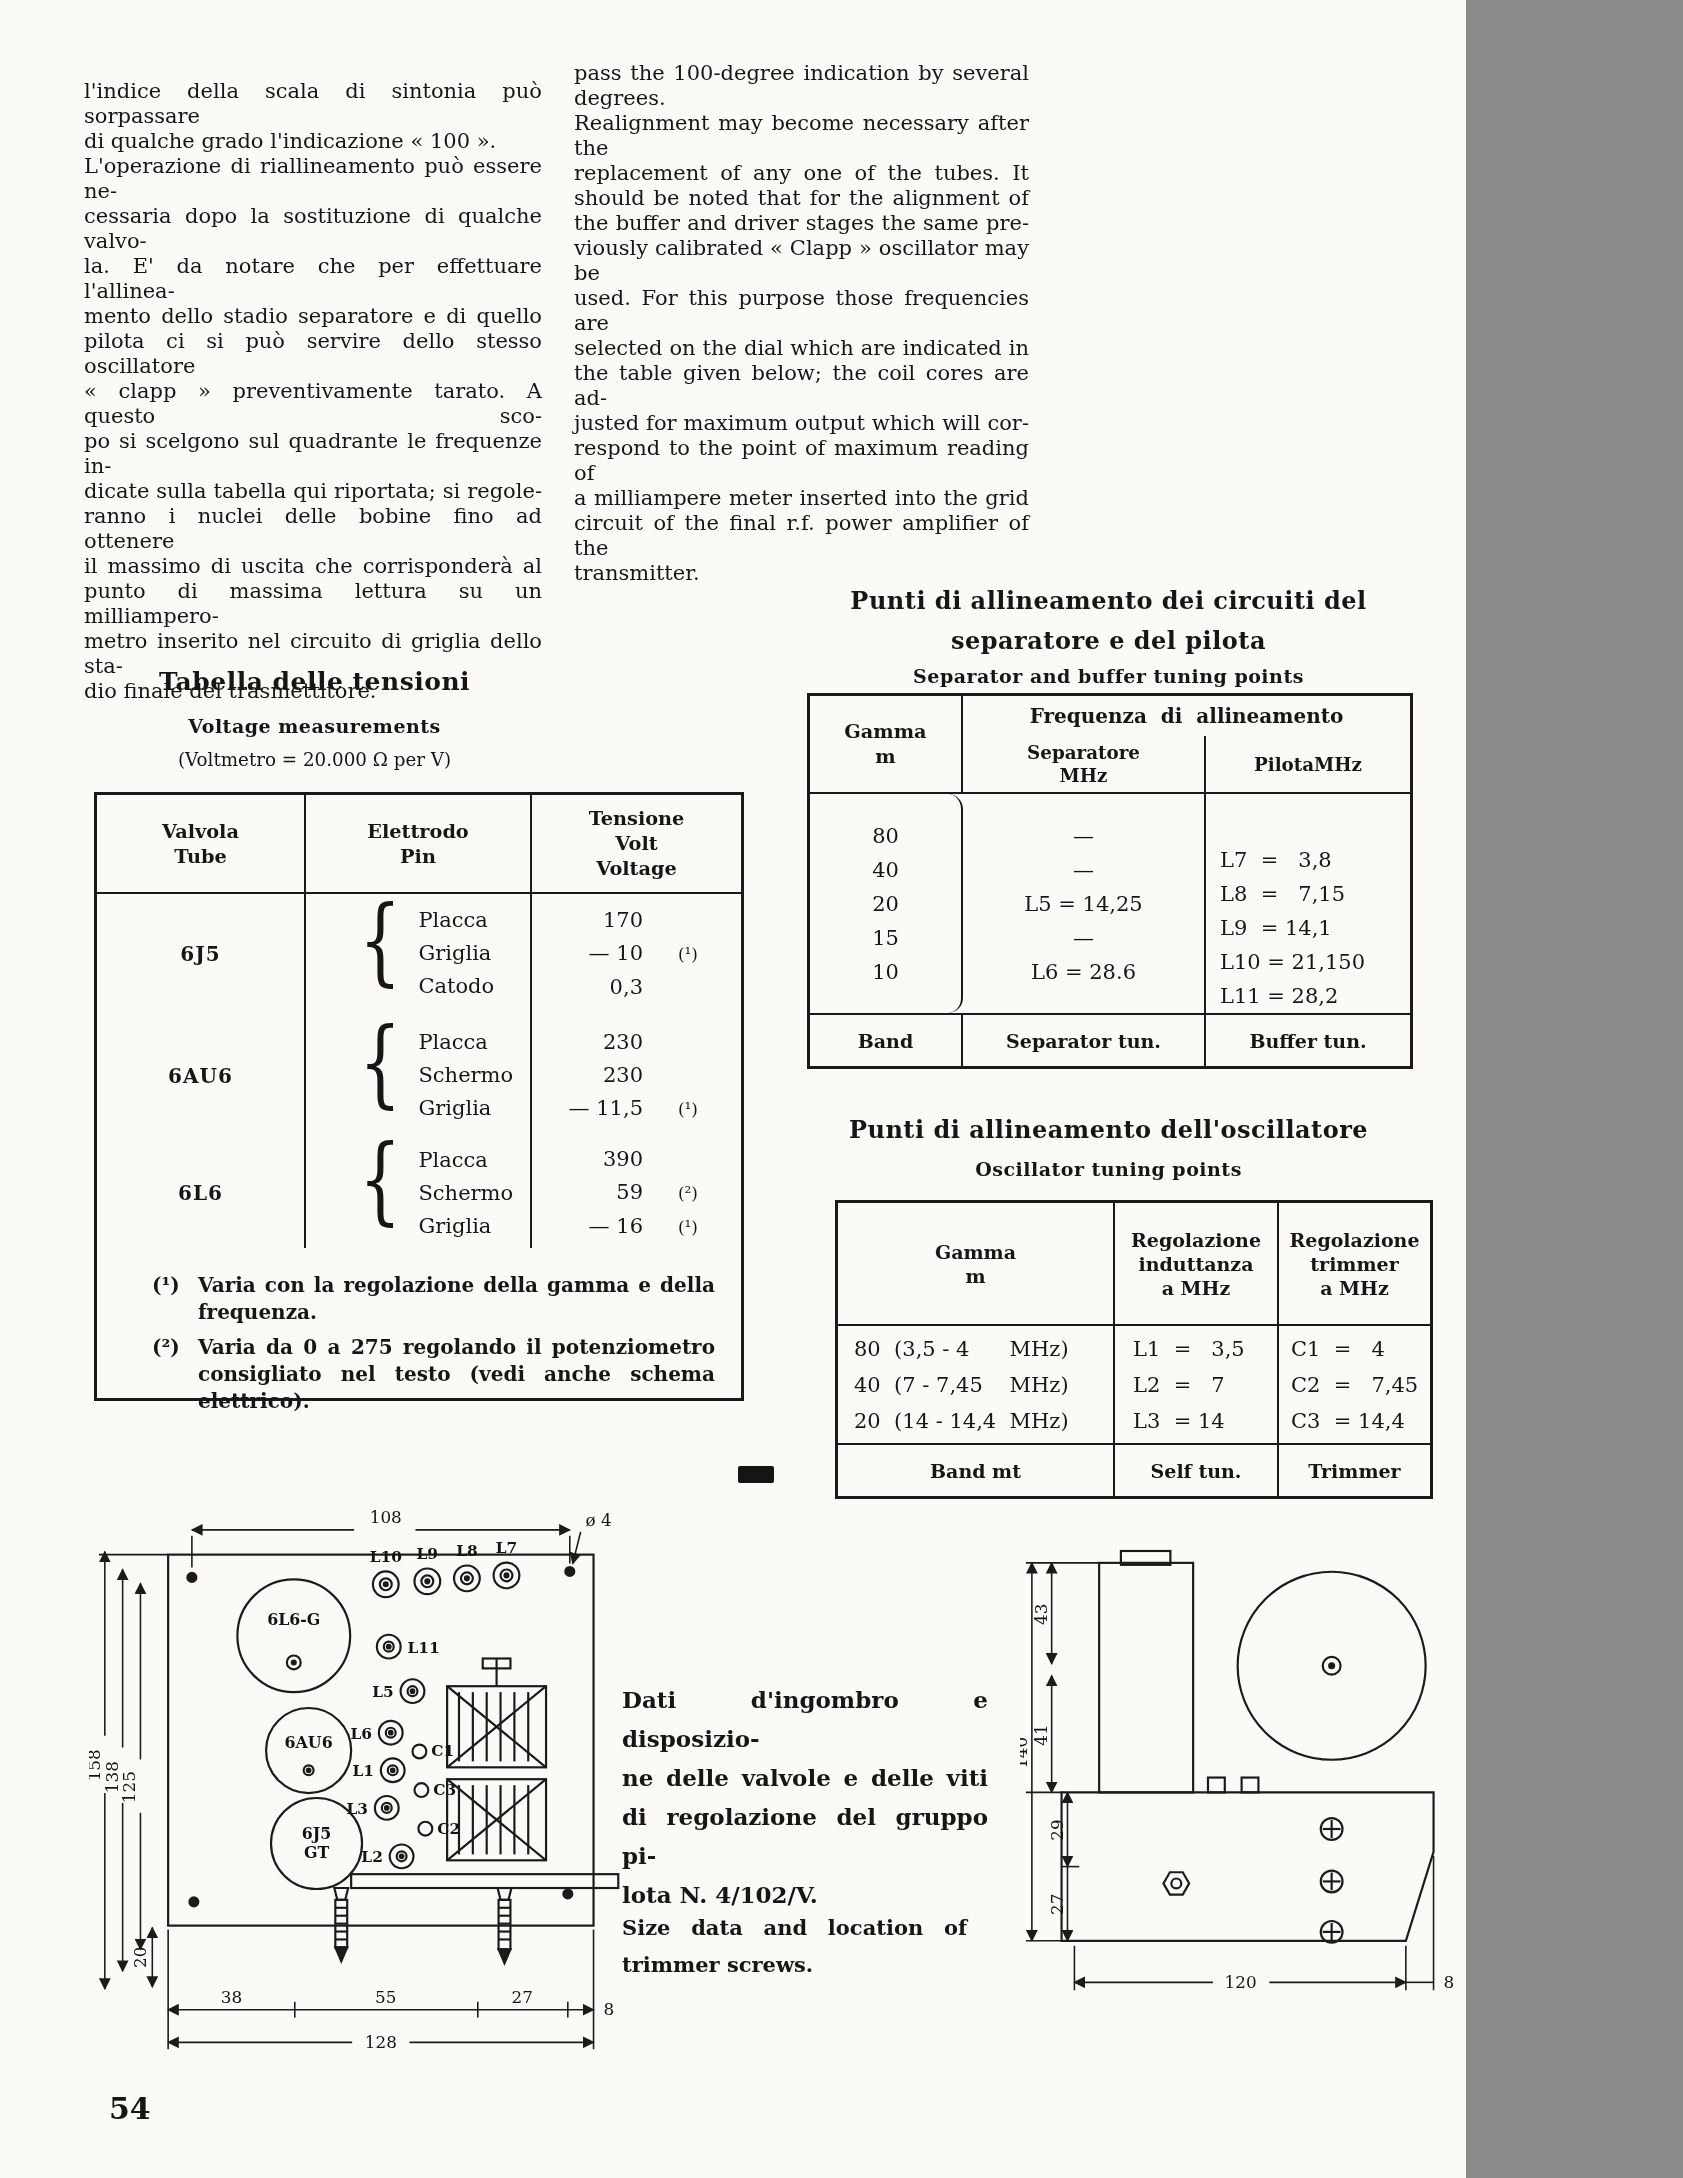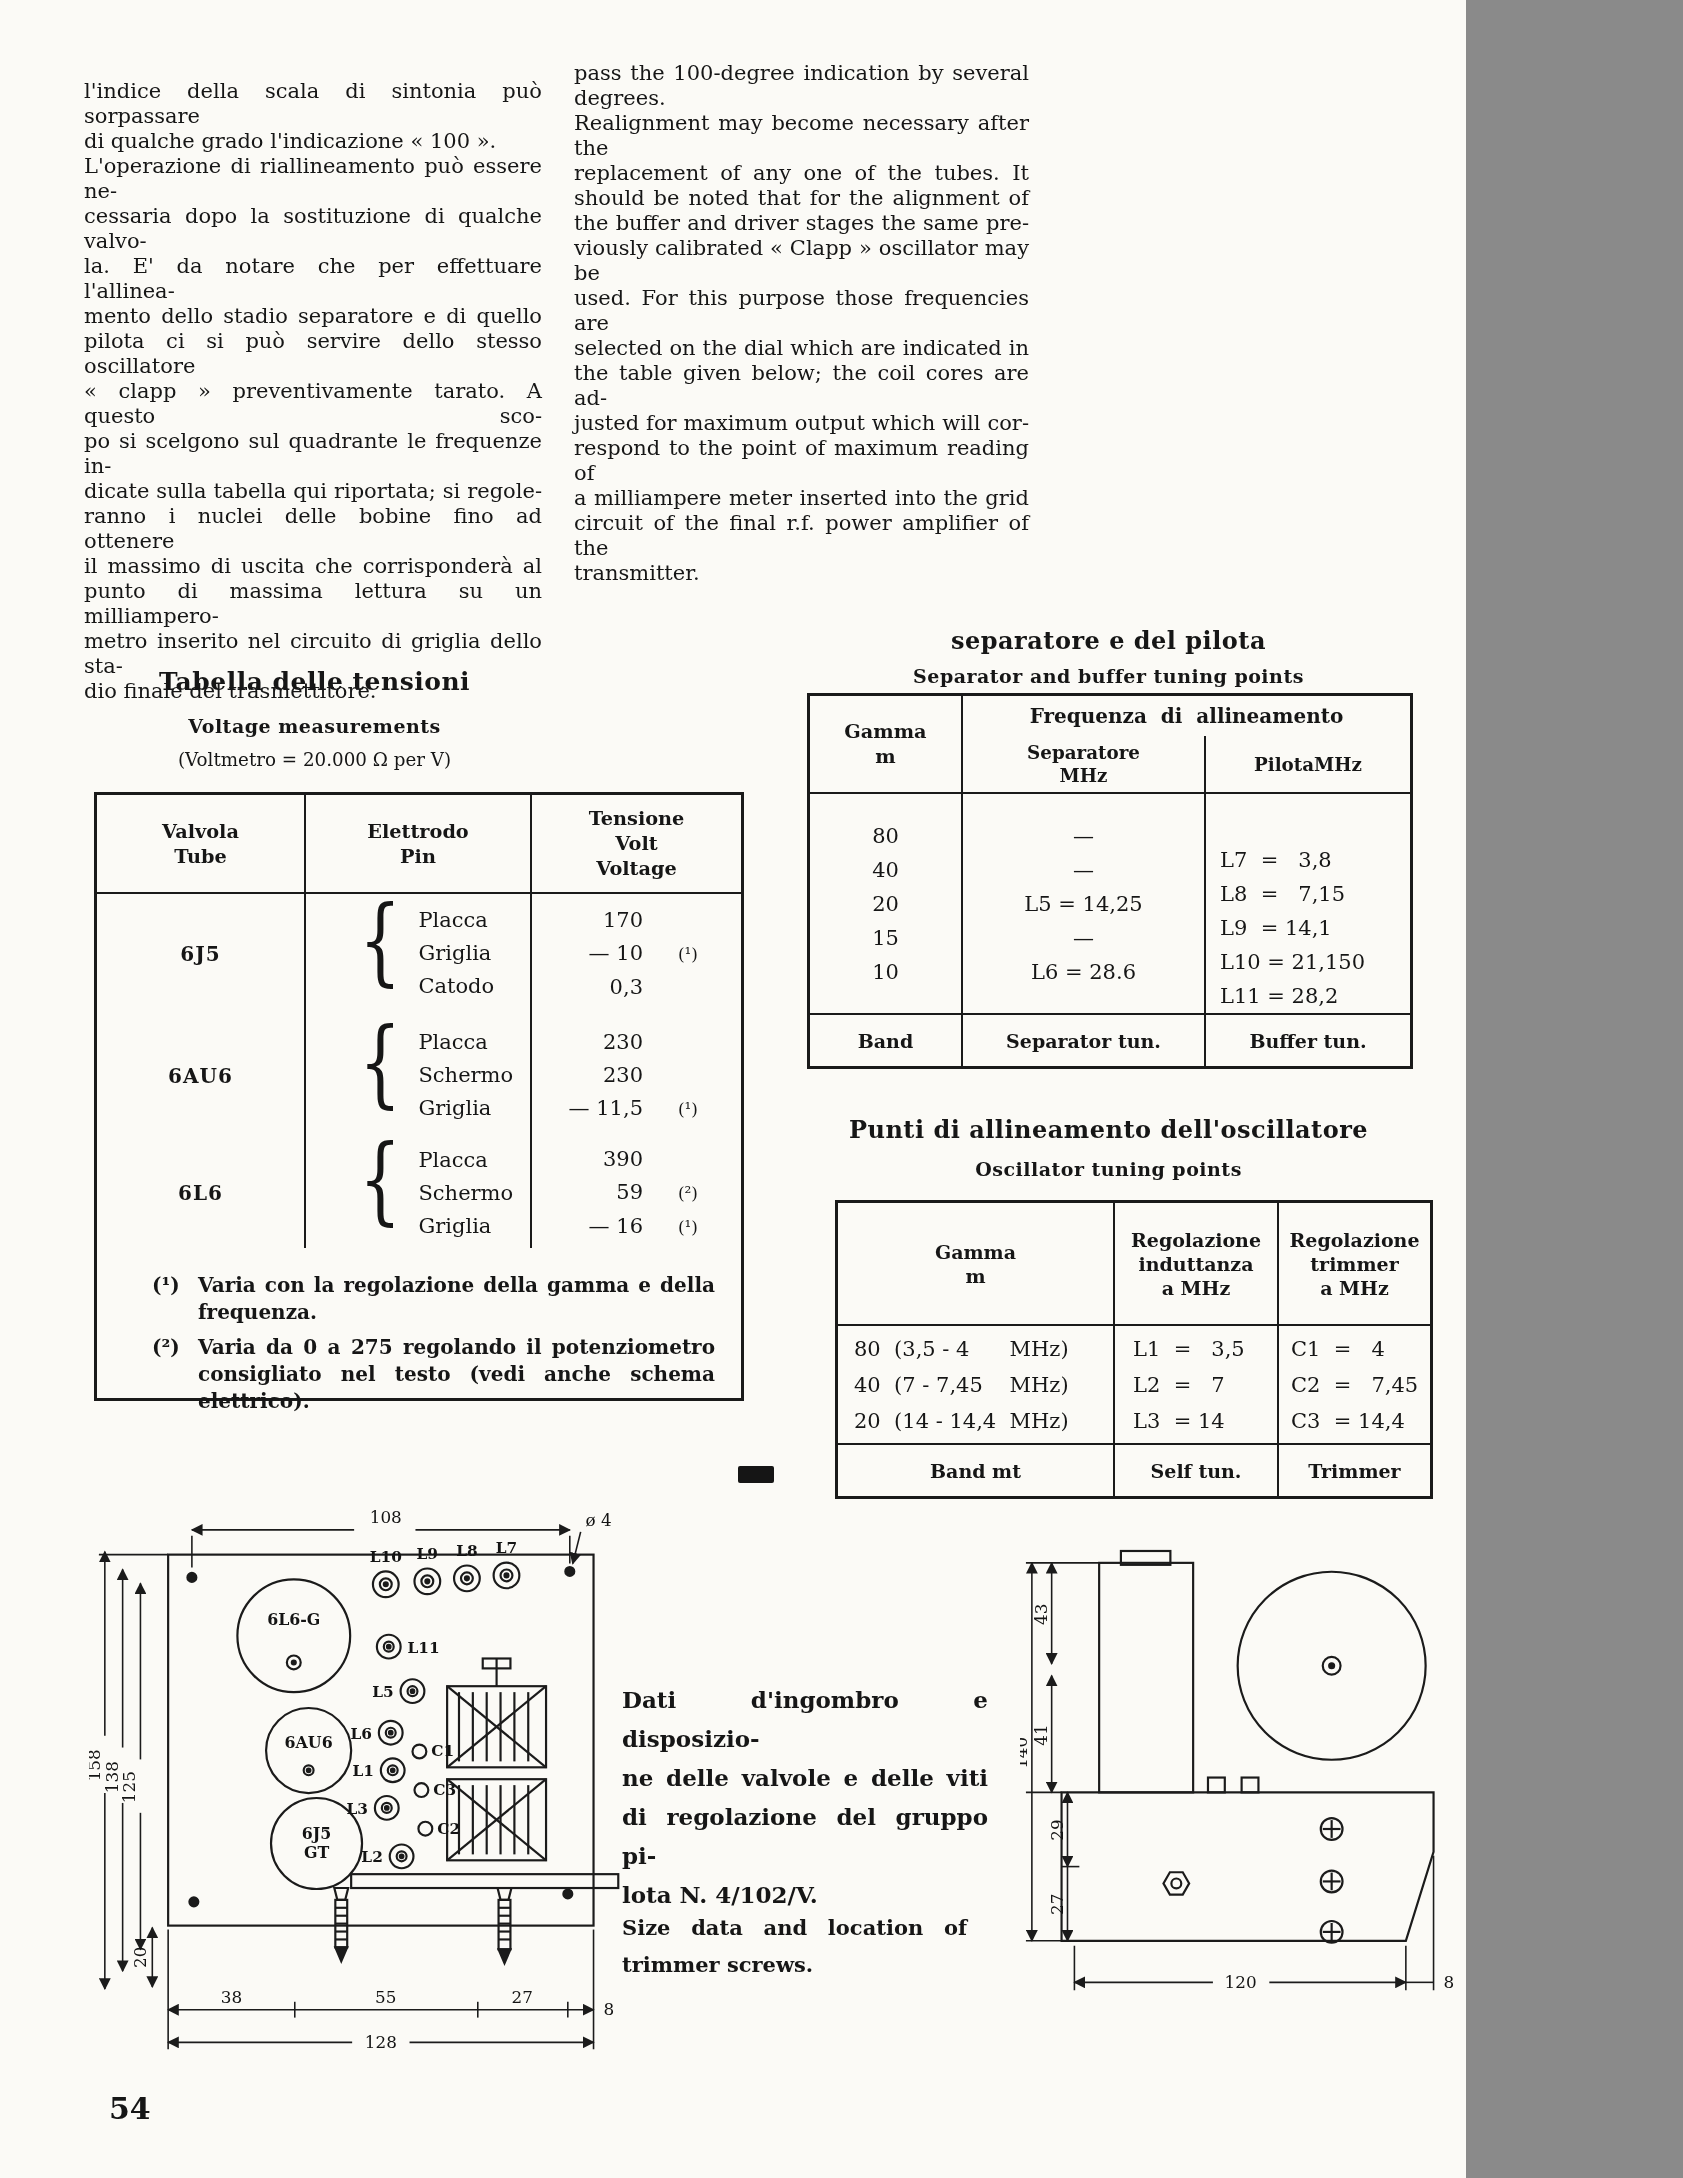--- a/index.html
+++ b/index.html
@@ -52,21 +52,21 @@
   .st-hr{flex:1;display:flex;flex-direction:column;}
   .st-freq{height:40px;display:flex;align-items:center;justify-content:center;
            font-weight:700;font-size:20px;white-space:pre;text-align:center;}
   .st-sub{flex:1;display:flex;}
   .st-hsep{flex:1;display:flex;flex-direction:column;align-items:center;justify-content:center;
            font-weight:700;font-size:18.3px;line-height:23px;}
   .st-hpil{width:206px;flex:none;border-left:2px solid #1a1a1a;display:flex;
            align-items:center;justify-content:center;font-weight:700;font-size:18.3px;line-height:23px;box-sizing:border-box;}
   .st-body{flex:1;display:flex;}
   .st-c1{width:153px;flex:none;border-right:2px solid #1a1a1a;display:flex;flex-direction:column;
-         align-items:center;justify-content:center;font-size:21px;line-height:34px;box-sizing:border-box;}
+         align-items:center;justify-content:center;font-size:21px;line-height:34px;box-sizing:border-box;border-radius:15px;}
   .st-c2{flex:1;display:flex;flex-direction:column;align-items:center;justify-content:center;
          font-size:21px;line-height:34px;}
   .st-c3{width:206px;flex:none;border-left:2px solid #1a1a1a;display:flex;flex-direction:column;
          justify-content:flex-end;padding-left:14px;font-size:21px;line-height:34px;
          white-space:pre;box-sizing:border-box;}
   .st-foot{height:51px;flex:none;border-top:2px solid #1a1a1a;display:flex;}
   .st-f{display:flex;align-items:center;justify-content:center;font-weight:700;font-size:19px;box-sizing:border-box;}
 
   
   .otable{position:absolute;left:835px;top:1200px;width:598px;height:299px;
@@ -219,20 +219,21 @@
         <span class="fnm">(¹)</span>
         <span class="fnt jline end">Varia con la regolazione della gamma e della frequenza.</span>
       </div>
       <div class="fn">
         <span class="fnm">(²)</span>
         <span class="fnt jline end">Varia da 0 a 275 regolando il potenziometro consigliato nel testo (vedi anche schema elettrico).</span>
       </div>
     </div>
   </div>
 
+  <div class="h-main" style="left:782px;top:586px;width:653px;font-size:24px;">Punti di allineamento dei circuiti del</div>
   <div class="h-main" style="left:782px;top:626px;width:653px;font-size:24px;">separatore e del pilota</div>
   <div class="h-sub" style="left:782px;top:665px;width:653px;">Separator and buffer tuning points</div>
 
   <div class="stable">
     <div class="st-head">
       <div class="st-hband">
         <div>Gamma</div>
         <div>m</div>
       </div>
       <div class="st-hr">

